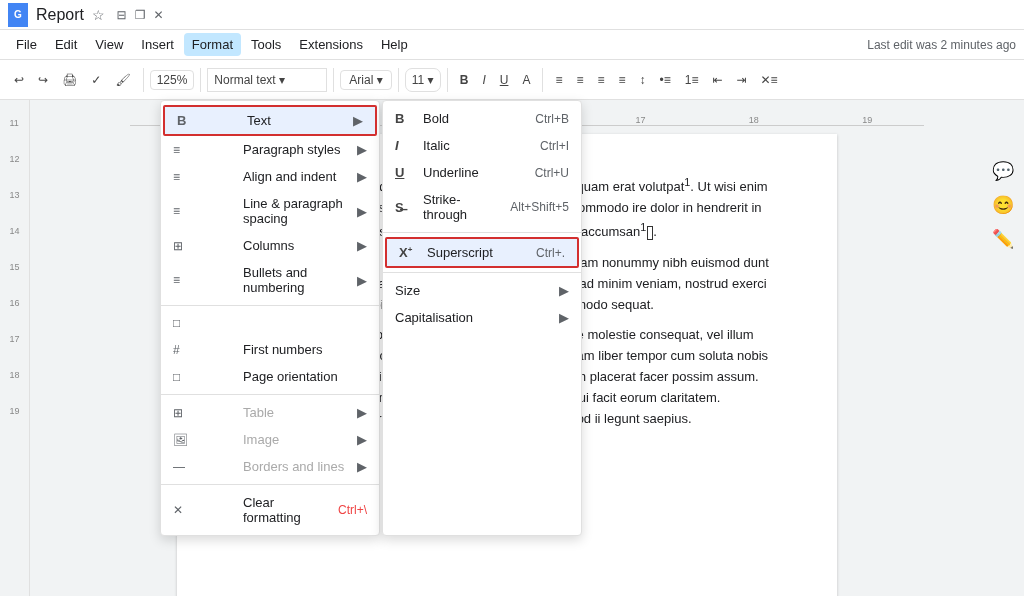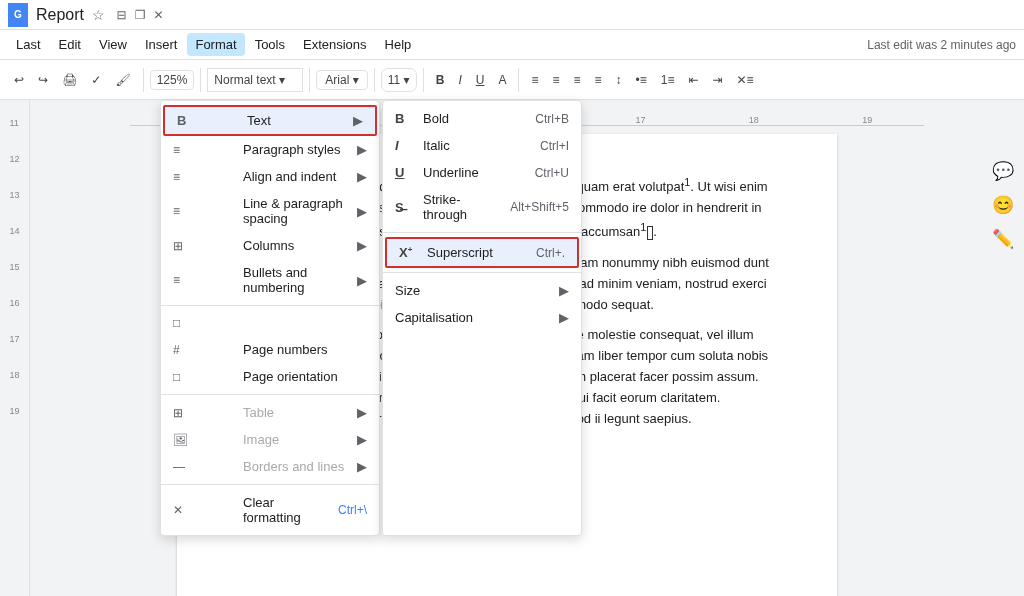--- a/index.html
+++ b/index.html
@@ -112,21 +112,21 @@
       display: flex;
       align-items: center;
       padding: 6px 12px;
       font-size: 13px;
       color: #202124;
       cursor: pointer;
       position: relative;
       gap: 8px;
     }
     .menu-dropdown-item .item-label { flex: 1; margin-left: 46px; }
-    .menu-dropdown-item .item-shortcut { color: #3b82f6; font-size: 12px; }
+    .menu-dropdown-item .item-shortcut { color: #ef4444; font-size: 12px; }
     .menu-dropdown-item .item-arrow { color: #5f6368; margin-left: auto; }
     .menu-dropdown-divider { height: 1px; background: #e0e0e0; margin: 4px 0; }
     .menu-dropdown-item.disabled { color: #aaa; }
     .menu-dropdown-item .item-icon { width: 16px; font-size: 12px; color: #5f6368; }
 
     
     .submenu-dropdown {
       background: #fff;
       border: 1px solid #e0e0e0;
       border-radius: 4px;
@@ -169,41 +169,41 @@
     <span style="color:white;font-size:10px;font-weight:bold;">G</span>
   </div>
   <span style="font-size:16px;color:#202124;">Report</span>
   <span style="color:#5f6368;font-size:14px;cursor:pointer;">☆</span>
   <span style="color:#5f6368;font-size:12px;cursor:pointer;margin-left:4px;">⊟</span>
   <span style="color:#5f6368;font-size:12px;cursor:pointer;">❐</span>
   <span style="color:#5f6368;font-size:12px;cursor:pointer;">✕</span>
 </div>
 
 <div class="menu-bar">
-  <span class="menu-item">Last</span>
+  <span class="menu-item">File</span>
   <span class="menu-item">Edit</span>
   <span class="menu-item">View</span>
   <span class="menu-item">Insert</span>
   <span class="menu-item active">Format</span>
   <span class="menu-item">Tools</span>
   <span class="menu-item">Extensions</span>
   <span class="menu-item">Help</span>
   <span class="menu-last-edit">Last edit was 2 minutes ago</span>
 </div>
 
 <div class="toolbar-row">
   <button class="toolbar-btn">↩</button>
   <button class="toolbar-btn">↪</button>
   <button class="toolbar-btn">🖨</button>
   <button class="toolbar-btn">✓</button>
   <button class="toolbar-btn">🖌</button>
   <div class="toolbar-divider"></div>
   <span class="toolbar-zoom">125%</span>
   <div class="toolbar-divider"></div>
-  <button class="toolbar-btn" style="width:96px;text-align:left;border:1px solid #e0e0e0;border-radius:0;">Normal text ▾</button>
+  <button class="toolbar-btn" style="width:120px;text-align:left;border:1px solid #e0e0e0;border-radius:0;">Normal text ▾</button>
   <div class="toolbar-divider"></div>
   <button class="toolbar-btn" style="border:1px solid #e0e0e0;border-radius:4px;padding:2px 8px;">Arial ▾</button>
   <div class="toolbar-divider"></div>
   <button class="toolbar-btn" style="border:1px solid #e0e0e0;border-radius:7px;width:36px;">11 ▾</button>
   <div class="toolbar-divider"></div>
   <button class="toolbar-btn" style="font-weight:bold;">B</button>
   <button class="toolbar-btn" style="font-style:italic;">I</button>
   <button class="toolbar-btn" style="text-decoration:underline;">U</button>
   <button class="toolbar-btn">A</button>
   <div class="toolbar-divider"></div>
@@ -300,21 +300,21 @@
       <span class="item-icon">≡</span>
       <span class="item-label">Bullets and numbering</span>
       <span class="item-arrow">▶</span>
     </div>
     <div class="menu-dropdown-divider"></div>
     <div class="menu-dropdown-item">
       <span class="item-icon">□</span>
     </div>
     <div class="menu-dropdown-item">
       <span class="item-icon">#</span>
-      <span class="item-label">Page numbers</span>
+      <span class="item-label">First numbers</span>
     </div>
     <div class="menu-dropdown-item">
       <span class="item-icon">□</span>
       <span class="item-label">Page orientation</span>
     </div>
     <div class="menu-dropdown-divider"></div>
     <div class="menu-dropdown-item disabled">
       <span class="item-icon">⊞</span>
       <span class="item-label">Table</span>
       <span class="item-arrow">▶</span>

